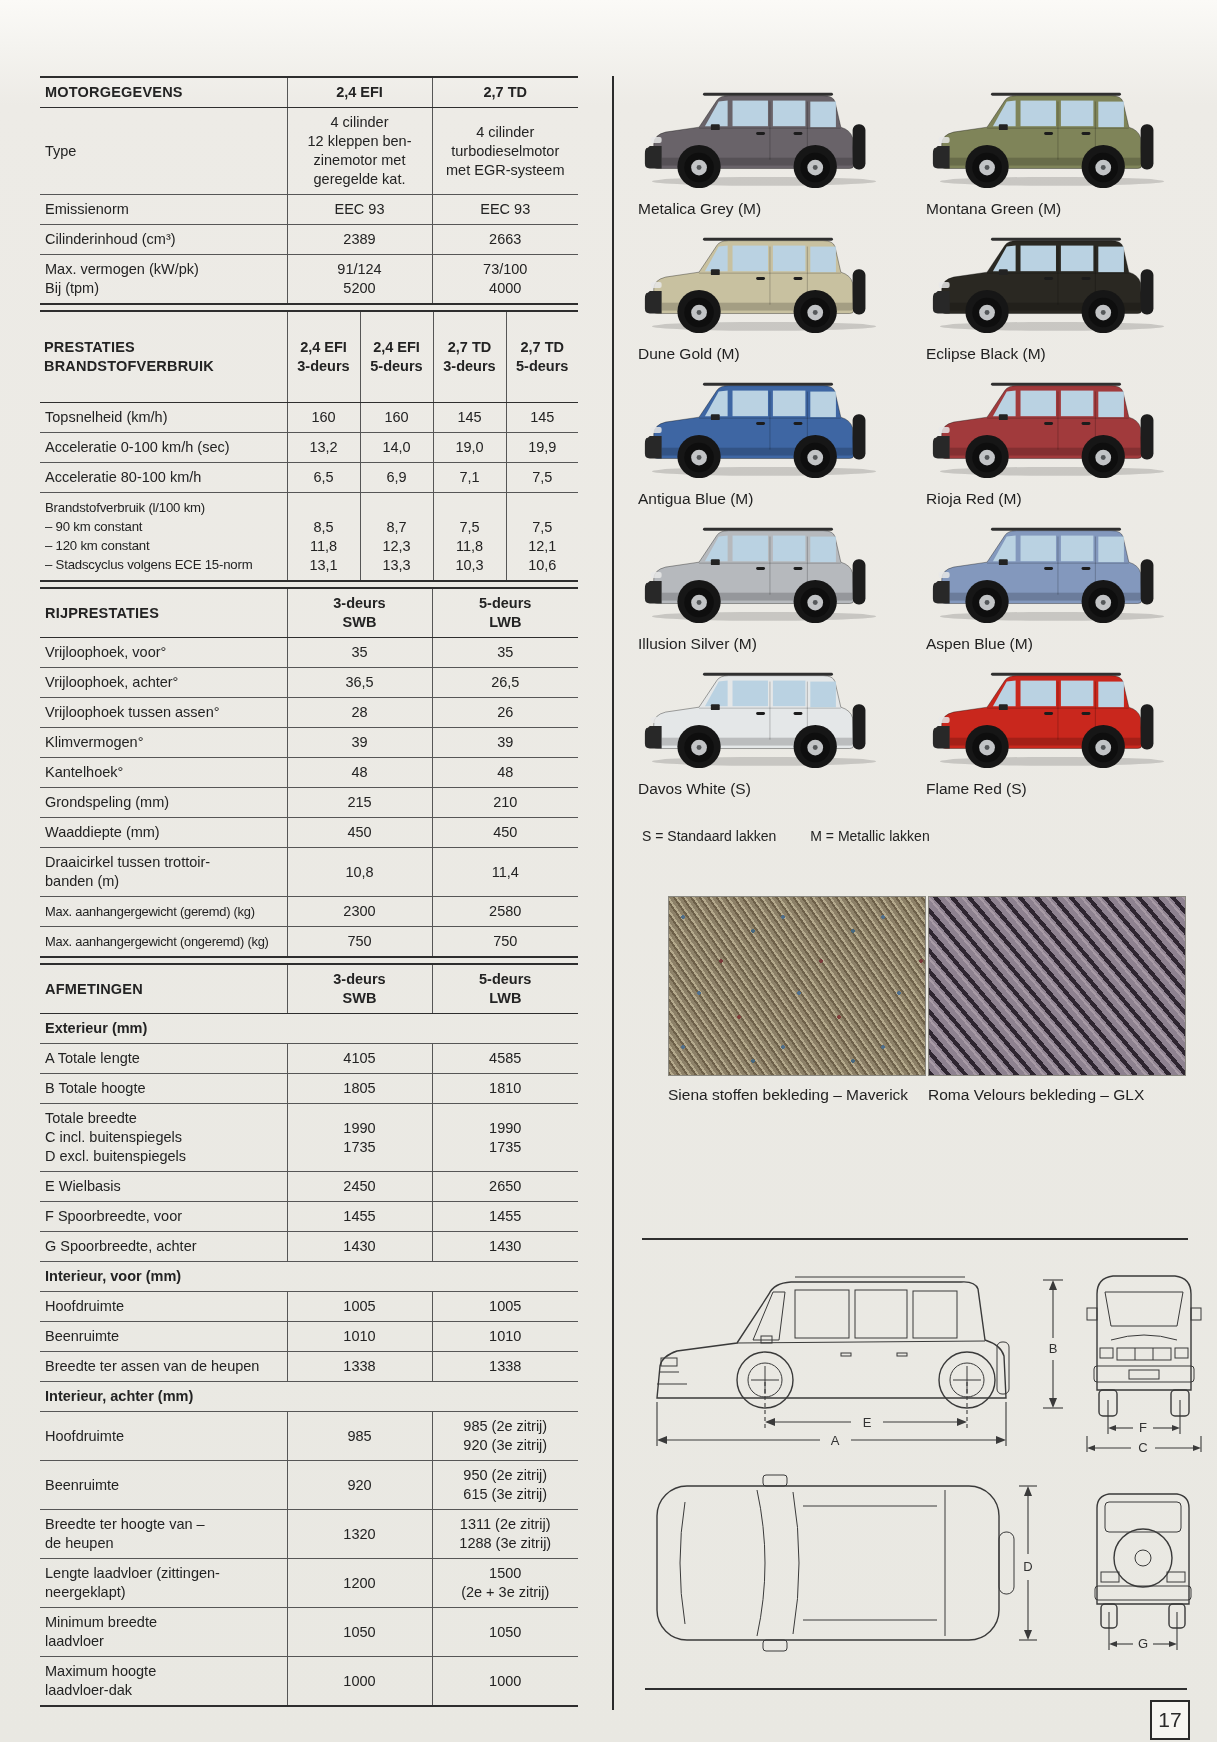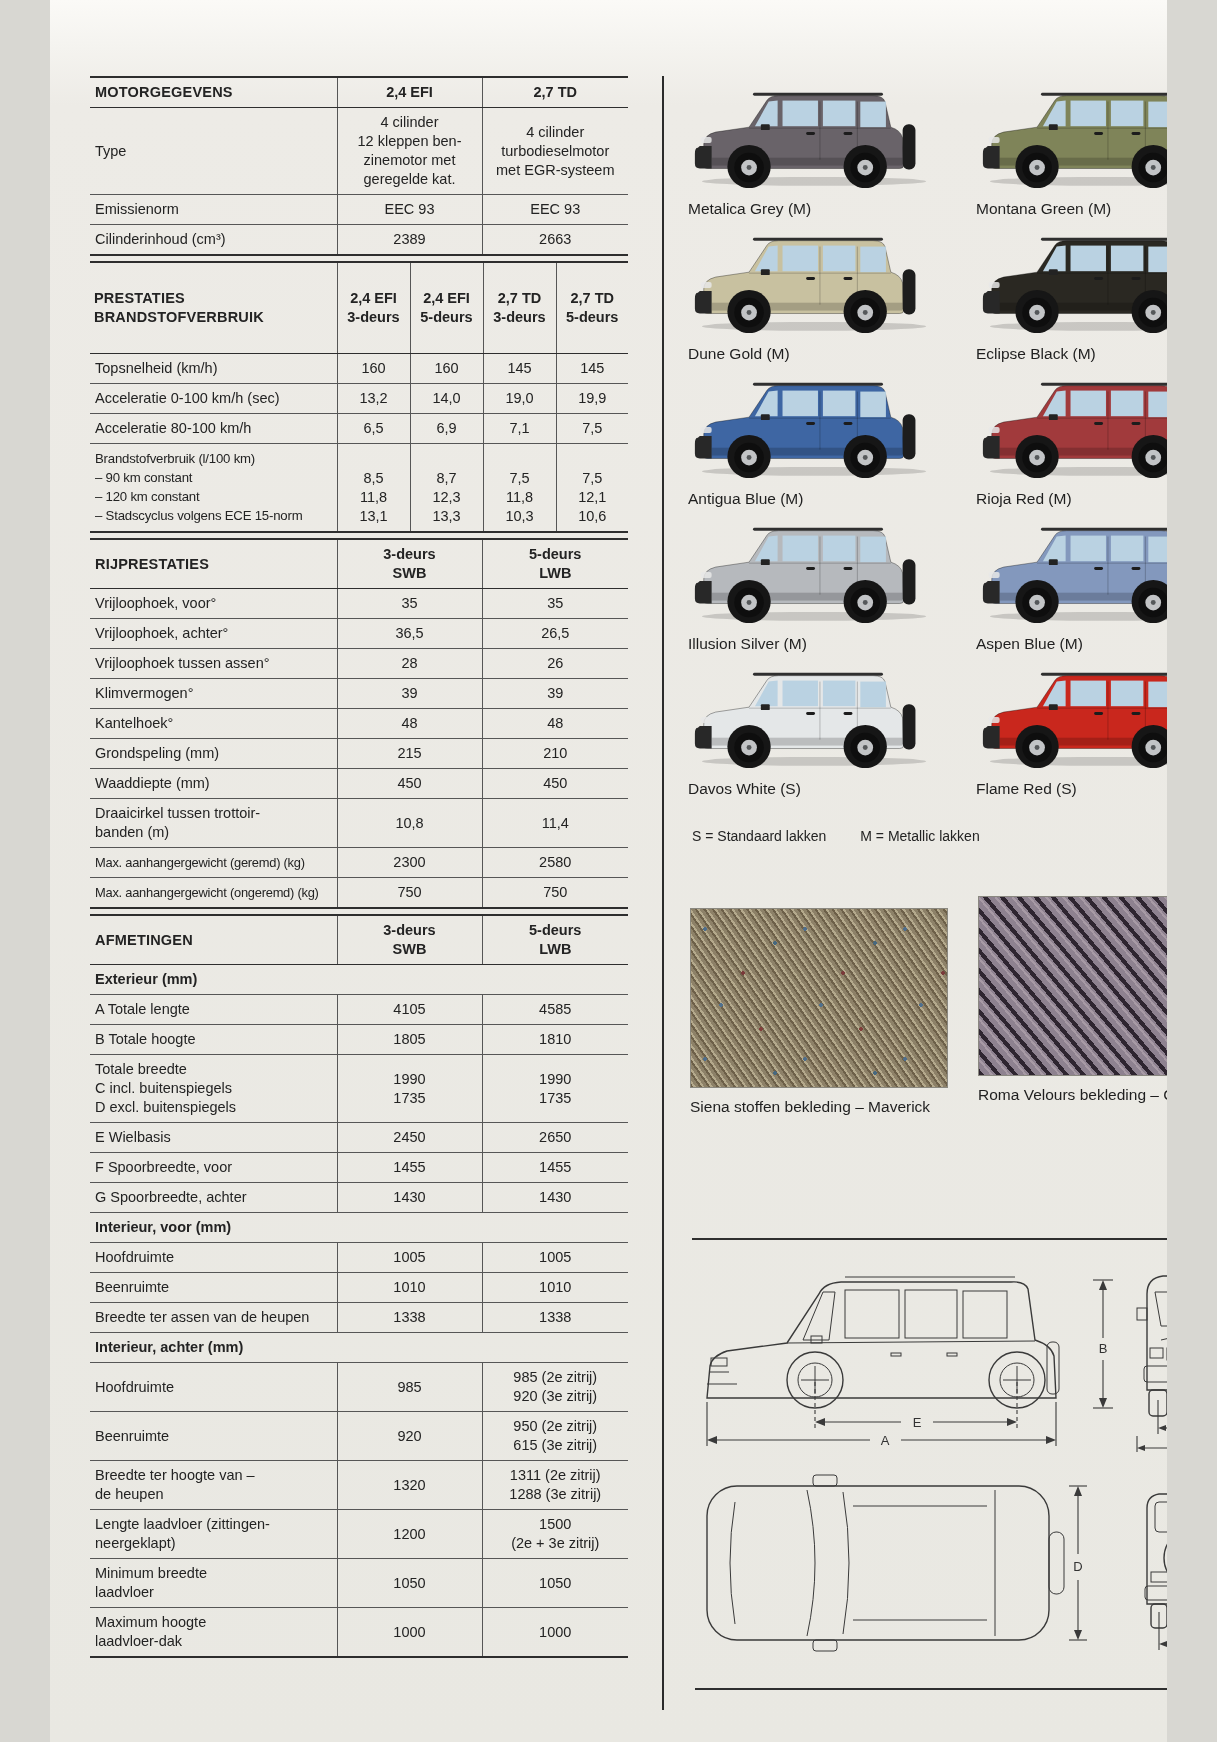--- a/index.html
+++ b/index.html
@@ -1,16 +1,16 @@
 <!DOCTYPE html>
 <html><head>
 <meta charset="utf-8">
 <style>
   html,body{margin:0;padding:0;background:#d8d7d2;}
-  .page{position:relative;width:1117px;height:1742px;margin:0 auto;overflow:hidden;
+  .page{position:relative;width:1217px;height:1742px;margin:0 auto;overflow:hidden;
         background:linear-gradient(180deg,#fbfaf7 0,#f4f3ef 48px,#edebe6 105px,#e9e8e2 100%);
         font-family:"Liberation Sans",sans-serif;color:#232323;}
   
   .tables{position:absolute;left:40px;top:76px;width:538px;}
   table.spec{border-collapse:collapse;width:100%;table-layout:fixed;
              border-top:2.5px solid #2e2e2e;border-bottom:2.5px solid #2e2e2e;margin-bottom:5px;}
   .spec td{border-top:1px solid #565656;padding:5px 5px;font-size:14.5px;line-height:19px;vertical-align:middle;}
   .spec tr.head td{font-weight:bold;border-bottom:1.8px solid #2e2e2e;}
   .title{font-size:19px;letter-spacing:.2px;}
   .colhead{font-size:14.8px;text-align:center;line-height:18px;}
@@ -129,20 +129,28 @@
             <td class="val pre">EEC 93</td>
             <td class="val pre">EEC 93</td>
           </tr>
 
           <tr>
             <td class="lbl pre">Cilinderinhoud (cm³)</td>
             <td class="val pre">2389</td>
             <td class="val pre">2663</td>
           </tr>
 
+          <tr>
+            <td class="lbl pre">Max. vermogen (kW/pk)
+Bij (tpm)</td>
+            <td class="val pre">91/124
+5200</td>
+            <td class="val pre">73/100
+4000</td>
+          </tr>
 
         </tbody>
     </table>
 
     <table class="spec t-perf">
       <colgroup>
           <col style="width:247px">
           <col style="width:73px">
           <col style="width:73px">
           <col style="width:73px">
@@ -503,21 +511,21 @@
         </svg>
         <figcaption class="car-label">Flame Red (S)</figcaption>
       </figure>
     </div>
 
   <div class="paint-legend">
     <span>S = Standaard lakken</span>
     <span>M = Metallic lakken</span>
   </div>
 
-  <div class="swatch-block" style="left:640px;top:896px;margin-top:12px;">
+  <div class="swatch-block" style="left:668px;top:896px;">
     <div class="swatch swatch-siena" style="background-color: rgb(155, 145, 121);"></div>
     <div class="swatch-caption">Siena stoffen bekleding – Maverick</div>
   </div>
   <div class="swatch-block" style="left:928px;top:896px;">
     <div class="swatch swatch-roma" style="background-color: rgb(142, 130, 144);"></div>
     <div class="swatch-caption">Roma Velours bekleding – GLX</div>
   </div>
 
   <div class="hrule" style="left:642px;top:1238px;width:546px;"></div>
 

